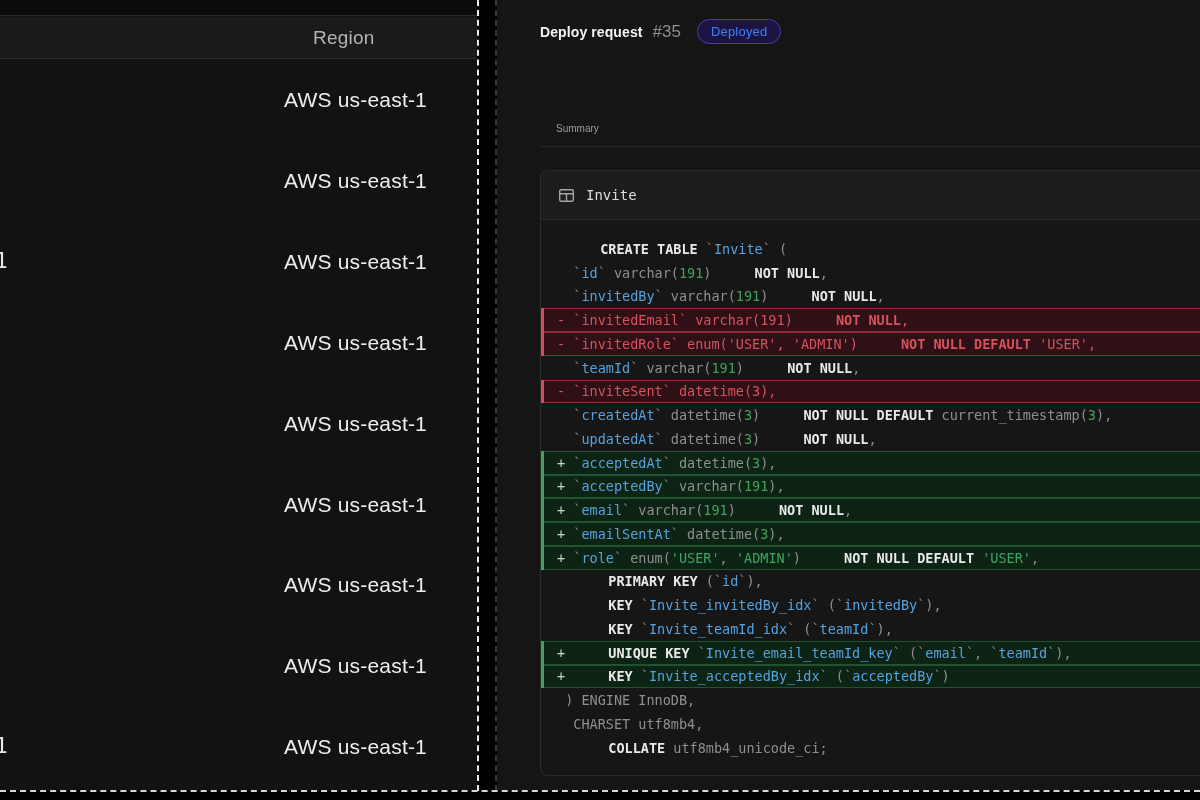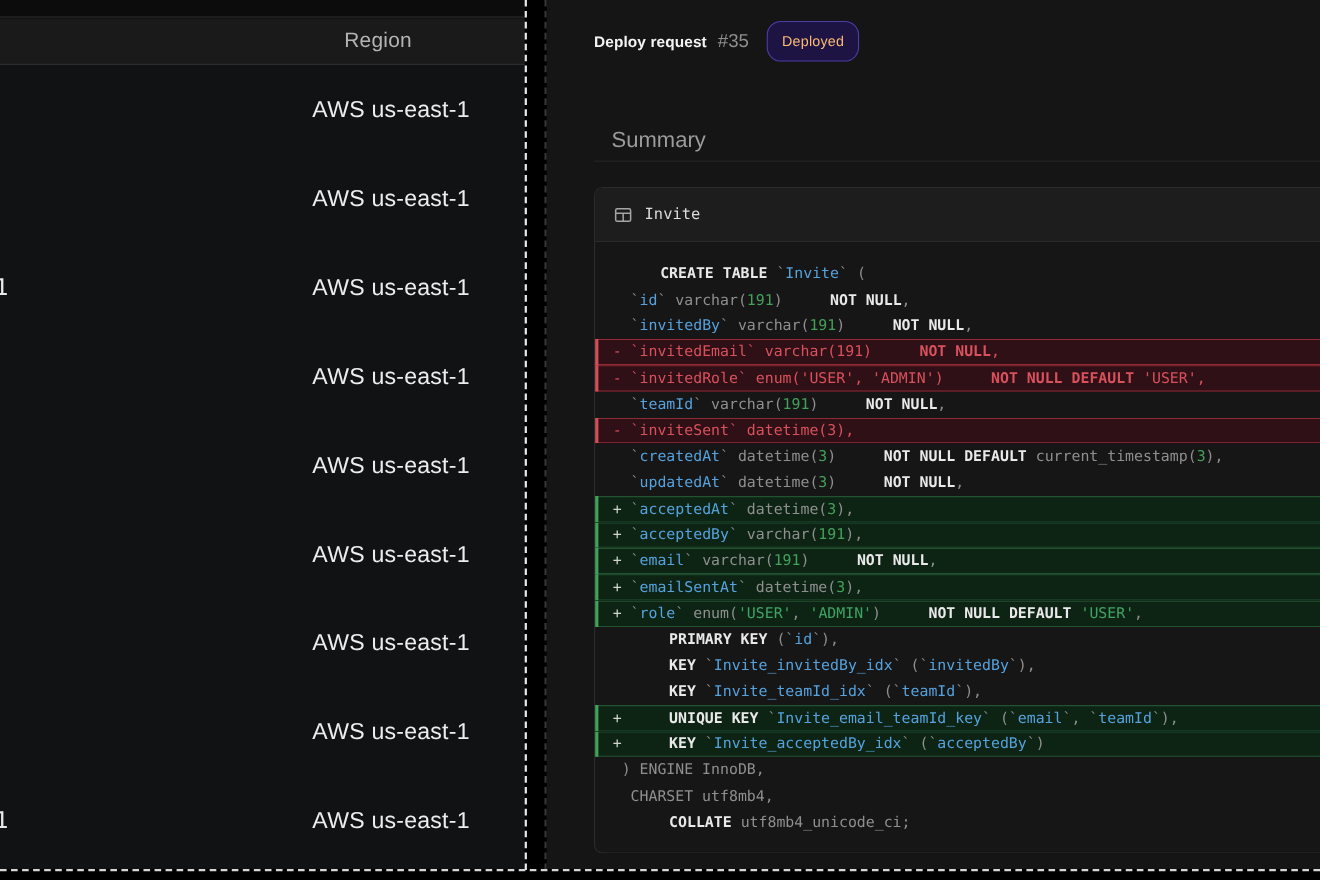--- a/index.html
+++ b/index.html
@@ -21,30 +21,30 @@
   .v-dash-white { position:absolute; left:477px; top:0; height:791px; width:0; border-left:2px dashed #e9e9e9; }
   .v-dash-dark  { position:absolute; left:495px; top:0; height:791px; width:0; border-left:2px dashed #383838; }
   .h-dash-bottom{ position:absolute; left:0; top:790px; width:1200px; height:0; border-top:2px dashed #d6d6d6; }
 
   
   .right-region { position:absolute; left:497px; top:0; width:703px; height:790px; background:#151516; overflow:hidden; }
 
   .dr-titlebar { position:absolute; left:43px; top:19px; display:flex; align-items:center; gap:10px; }
   .dr-title { font-size:14px; font-weight:700; color:#f4f4f4; letter-spacing:.1px; }
   .dr-number { font-size:17px; font-weight:400; color:#8f8f8f;text-align:center; }
-  .status-badge { margin-left:6px; display:inline-flex; align-items:center; height:37px; padding:0 13px;
+  .status-badge { margin-left:6px; display:inline-flex; align-items:center; height:25px; padding:0 13px;
       border:1px solid #4c3da8; background:#1d1443; border-radius:13px;
-      color:#fdba74; font-size:13px; letter-spacing:.2px; }
+      color:#3b82f6; font-size:13px; letter-spacing:.2px; }
 
   .dr-subtitle { position:absolute; left:43px; top:51px; display:flex; align-items:center; gap:5px; font-size:13.5px; color:#969696; }
   .dr-subtitle .strong { color:#e9e9e9; }
   .branch { font-family:"DejaVu Sans Mono", monospace; font-size:12.5px; color:#9181f2; }
 
   .tabs { position:absolute; left:43px; top:110px; right:0; height:37px; border-bottom:1px solid #262626; display:flex; }
-  .tab { height:100%; padding:0 16px; display:flex; align-items:center; font-size:20px; color:#9c9c9c; cursor:pointer; }
+  .tab { height:100%; padding:0 16px; display:flex; align-items:center; font-size:10px; color:#9c9c9c; cursor:pointer; }
   .tab.active { color:#f2f2f2; font-weight:700; box-shadow:inset 0 -3px 0 #2e6cd4; }
 
   
   .diff-panel { position:absolute; left:43px; top:170px; width:680px; height:606px;
       background:#161617; border:1px solid #2c2c2d; border-right:none; border-radius:8px 0 0 8px; overflow:hidden; }
   .diff-header { height:49px; background:#1d1d1e; border-bottom:1px solid #2c2c2d; display:flex; align-items:center; gap:11px; padding-left:17px; }
   .diff-header .tname { font-family:"DejaVu Sans Mono", monospace; font-size:14px; color:#dcdcdc; }
   .table-icon { width:17px; height:17px; display:block; }
 
   .code { padding-top:17px; font-family:"DejaVu Sans Mono", monospace; font-size:13.5px; }

